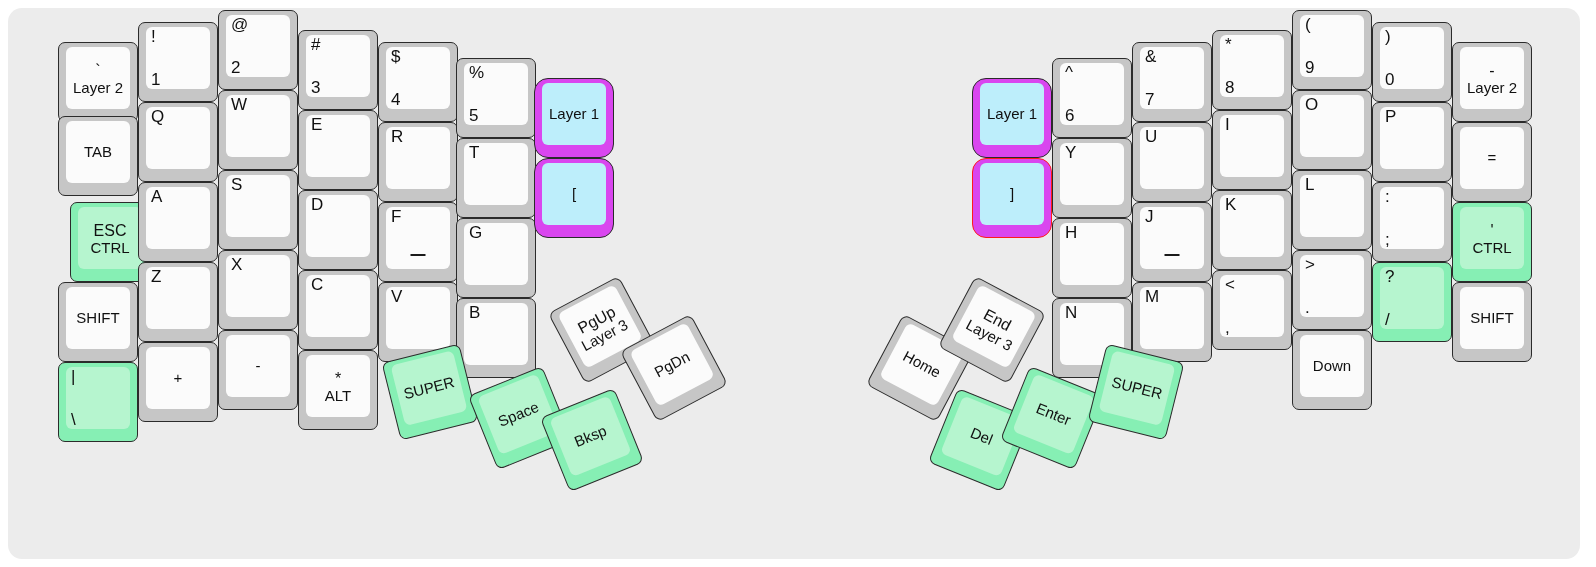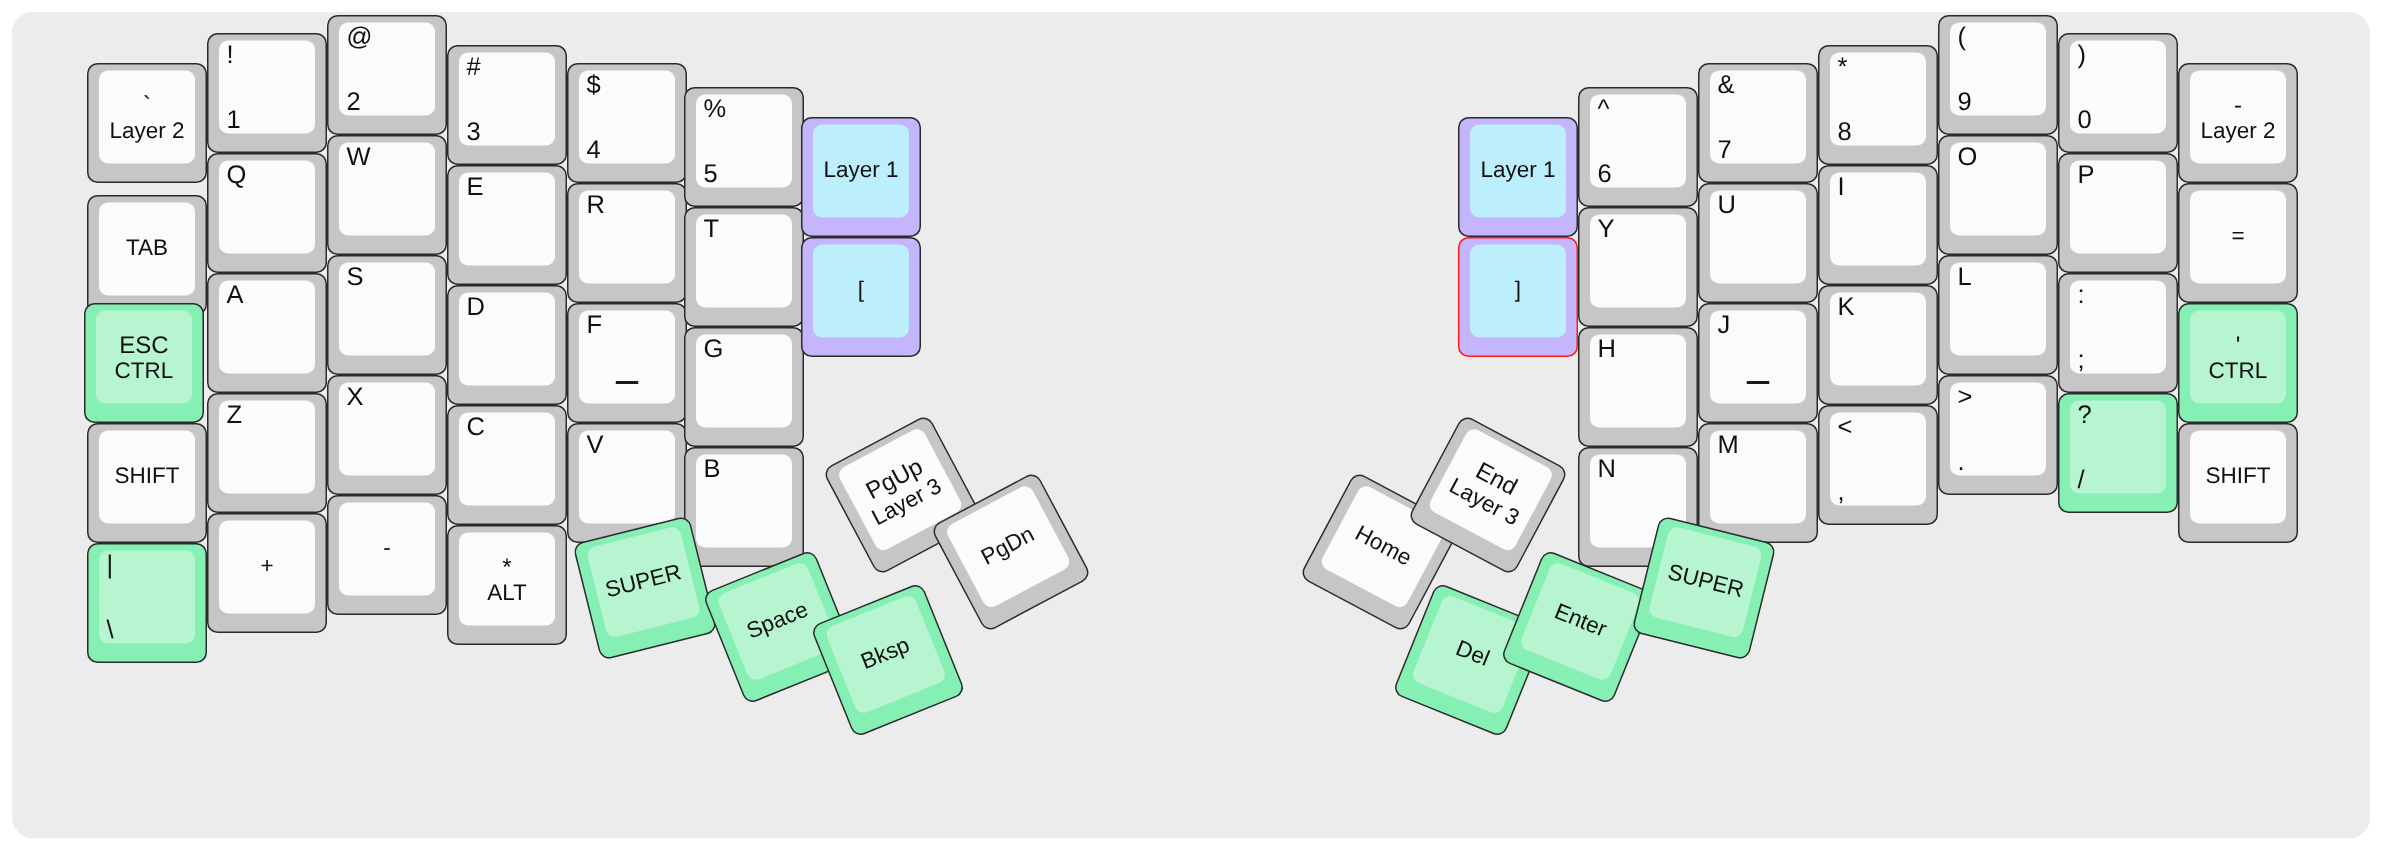--- a/index.html
+++ b/index.html
@@ -19,21 +19,21 @@
        overflow:hidden;}
   
   .key.k1{width:80px;height:80px;}
   .key.k1 > .cap{left:7px;top:4px;right:7px;bottom:12px;}
 
   
   .key.grey  {background:#c6c6c6;}
   .key.grey  > .cap{background:#fbfbfb;}
   .key.green {background:#86efb4;}
   .key.green > .cap{background:#b6f5cf;}
-  .key.blue  {background:#c4b5fd;}
+  .key.blue  {background:#d946ef;border-radius:14px;}
   .key.blue  > .cap{background:#bdeefb;}
   .key.sel   {border-color:#ff1a1a;}
 
   
   .lg{color:#101010;line-height:1.05;text-align:center;white-space:pre;
       font-family:"Liberation Sans","DejaVu Sans",sans-serif;}
   .lg.top{font-size:16px;margin-top:3px;}
   .lg.mid{font-size:15px;}
   .lg.solo{font-size:15px;}
   .lg.tl{align-self:flex-start;margin-left:5px;text-align:left;font-size:17px;margin-top:1px;}
@@ -49,26 +49,26 @@
 
 <div id="stage">
   <div id="panel"></div>
   <div id="kb">
       <div class="key k1 grey" style="left: 58px; top: 42px;">
         <div class="cap ctr">
           <span class="lg top">`</span>
           <span class="lg mid">Layer 2</span>
         </div>
       </div>
-      <div class="key k1 grey" style="left: 58px; top: 130px;">
+      <div class="key k1 grey" style="left: 58px; top: 116px;">
         <div class="cap ctr">
           <span class="lg solo">TAB</span>
         </div>
       </div>
-      <div class="key k1 green" style="left: 56px; top: 202px;">
+      <div class="key k1 green" style="left: 70px; top: 202px;">
         <div class="cap ctr">
           <span class="lg top">ESC</span>
           <span class="lg mid">CTRL</span>
         </div>
       </div>
       <div class="key k1 grey" style="left: 58px; top: 282px;">
         <div class="cap ctr">
           <span class="lg solo">SHIFT</span>
         </div>
       </div>
@@ -310,20 +310,25 @@
       <div class="key k1 grey" style="left: 1292px; top: 170px;">
         <div class="cap spread">
           <span class="lg tl">L</span>
         </div>
       </div>
       <div class="key k1 grey" style="left: 1292px; top: 250px;">
         <div class="cap spread">
           <span class="lg tl">&gt;</span>
           <div style="height: 26px;"></div>
           <span class="lg bl">.</span>
+        </div>
+      </div>
+      <div class="key k1 grey" style="left: 1292px; top: 330px;">
+        <div class="cap ctr">
+          <span class="lg solo">Down</span>
         </div>
       </div>
       <div class="key k1 grey" style="left: 1372px; top: 22px;">
         <div class="cap spread">
           <span class="lg tl">)</span>
           <div style="height: 26px;"></div>
           <span class="lg bl">0</span>
         </div>
       </div>
       <div class="key k1 grey" style="left: 1372px; top: 102px;">

